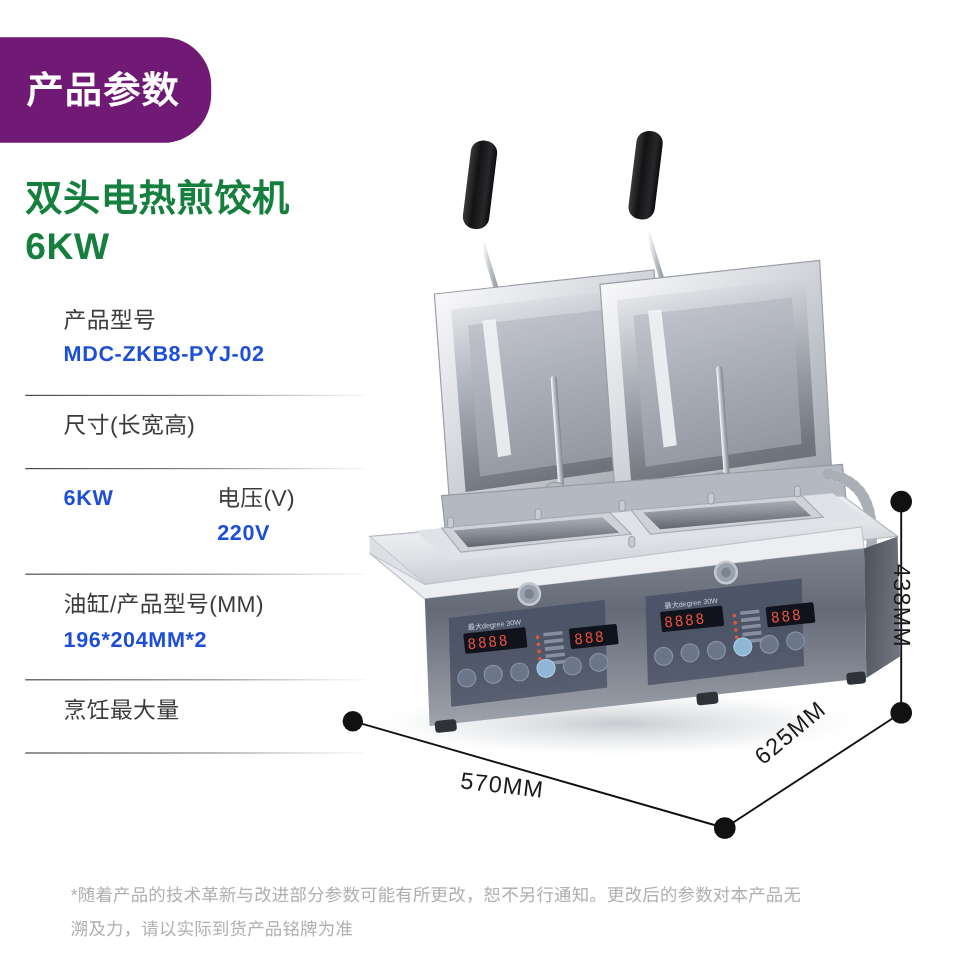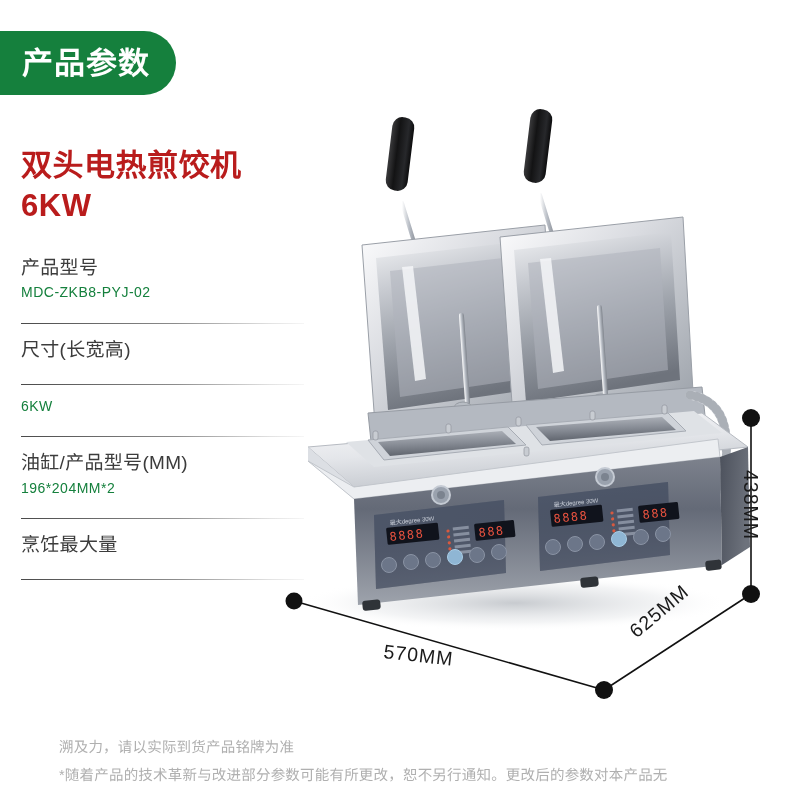--- a/index.html
+++ b/index.html
@@ -10,55 +10,55 @@
     font-family:"Liberation Sans","DejaVu Sans",sans-serif;
     overflow:hidden;
     position:relative;
     -webkit-font-smoothing:antialiased;
   }
   .page{position:relative;width:800px;height:800px;}
 
   
   .badge{
     position:absolute;left:0;top:31px;
-    height:64px;min-width:168px;
-    background:#15803d;
+    height:88px;min-width:168px;
+    background:#701a75;
     border-radius:0 40px 40px 0;
     display:flex;align-items:center;
     padding:0 26px 0 22px;
     box-sizing:border-box;
   }
   .badge-text{
     color:#fff;font-size:31px;font-weight:bold;
     letter-spacing:1px;line-height:1;
     white-space:nowrap;
   }
 
   
   .title{
     position:absolute;left:21px;top:146px;
     width:330px;
-    font-size:31px;font-weight:bold;color:#b91c1c;
+    font-size:31px;font-weight:bold;color:#15803d;
     line-height:1.30;letter-spacing:0.5px;
   }
   .title-line2{display:block;}
 
   
   .specs{position:absolute;left:21px;top:253px;width:283px;}
   .spec-row{position:relative;padding-bottom:12px;margin-bottom:0;}
-  .spec-cols{display:flex;}
+  .spec-cols{display:flex;margin-left:32px;}
   .spec-col{display:block;}
   .spec-col.c1{width:128px;}
   .spec-label{
     font-size:19px;color:#3c3c3c;line-height:1.55;
     letter-spacing:0.3px;white-space:nowrap;
   }
   .spec-value{
-    font-size:14px;color:#15803d;line-height:1.55;
-    letter-spacing:0.5px;white-space:nowrap;
+    font-size:18px;color:#1d4ed8;line-height:1.55;
+    letter-spacing:0.5px;white-space:nowrap;font-weight:bold;
   }
   .divider{
     height:1px;width:283px;
     background:linear-gradient(to right,#4a4a4a 0%,#8d8d8d 55%,#e2e2e2 88%,#f6f6f6 100%);
     margin:7px 0 11px 0;
   }
 
   
   .footnote{
     position:absolute;left:59px;top:733px;width:690px;
@@ -114,20 +114,24 @@
           <div class="spec-label">尺寸(长宽高)</div>
         </div>
       </div>
     </div>
     <div class="divider"></div>
 
     <div class="spec-row">
       <div class="spec-cols">
         <div class="spec-col c1">
           <div class="spec-value">6KW</div>
+        </div>
+        <div class="spec-col">
+          <div class="spec-label">电压(V)</div>
+          <div class="spec-value">220V</div>
         </div>
       </div>
     </div>
     <div class="divider"></div>
 
     <div class="spec-row">
       <div class="spec-cols">
         <div class="spec-col">
           <div class="spec-label">油缸/产品型号(MM)</div>
           <div class="spec-value">196*204MM*2</div>
@@ -361,17 +365,17 @@
     <circle cx="604" cy="690" r="9" fill="#111"></circle>
     <circle cx="751" cy="594" r="9" fill="#111"></circle>
     <circle cx="751" cy="418" r="9" fill="#111"></circle>
   </svg>
 
   <div class="dim-label" id="dim-w-label">570MM</div>
   <div class="dim-label" id="dim-d-label">625MM</div>
   <div class="dim-label" id="dim-h-label">438MM</div>
 
   <div class="footnote">
+    <span>*随着产品的技术革新与改进部分参数可能有所更改，恕不另行通知。更改后的参数对本产品无</span>
     <span>溯及力，请以实际到货产品铭牌为准</span>
-    <span>*随着产品的技术革新与改进部分参数可能有所更改，恕不另行通知。更改后的参数对本产品无</span>
   </div>
 
 </div>
 
 </body></html>

